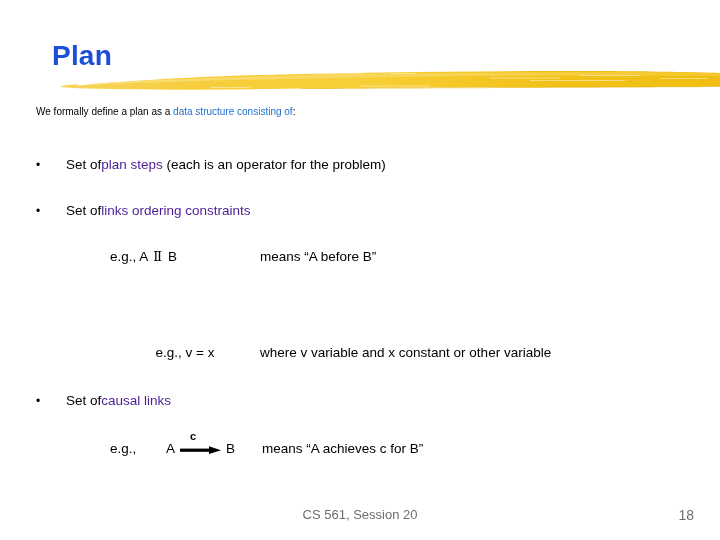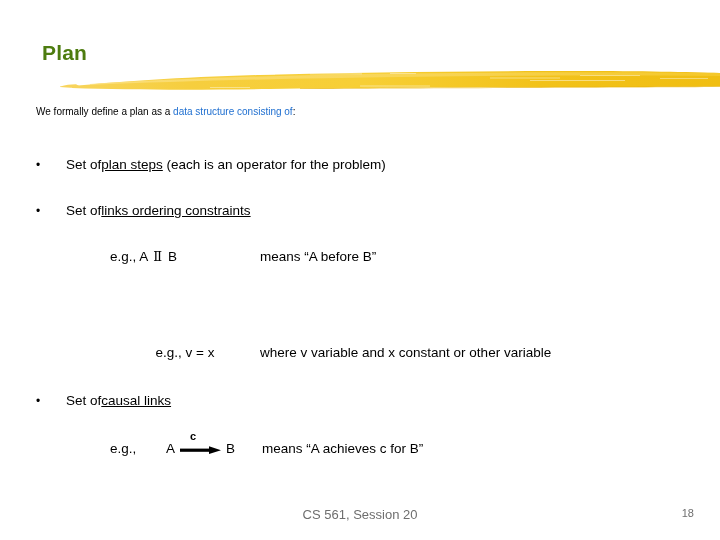--- a/index.html
+++ b/index.html
@@ -18,26 +18,26 @@
 
   .slide {
     position: absolute;
     inset: 0;
     background: #ffffff;
   }
 
   
   .title {
     position: absolute;
-    left: 42px;
+    left: 52px;
     top: 41px;
-    font-size: 21px;
+    font-size: 28px;
     font-weight: bold;
     letter-spacing: 0.2px;
-    color: #4d7c0f;
+    color: #1d4ed8;
     line-height: 1.1;
   }
 
   
   .brush {
     position: absolute;
     left: 60px;
     top: 66px;
     width: 660px;
     height: 30px;
@@ -78,21 +78,21 @@
   }
   .example-row .eg {
     display: inline-block;
     min-width: 150px;
   }
   .example-row .meaning {
     display: inline-block;
   }
 
   .hl-blue { color: #1f6fd0; }
-  .hl-gold { color: #000000; text-decoration: underline; }
+  .hl-gold { color: #4c1d95; }
 
   .prec-sym {
     font-family: "DejaVu Serif", serif;
     font-size: 13px;
     padding: 0 2px;
   }
 
   
   .link-graph {
     display: inline-block;
@@ -136,21 +136,21 @@
     right: 0;
     top: 507px;
     text-align: center;
     font-size: 13px;
     color: #6e6e6e;
   }
   .footer-page {
     position: absolute;
     right: 26px;
     top: 507px;
-    font-size: 11px;
+    font-size: 14px;
     color: #6e6e6e;
   }
 </style>
 </head>
 <body>
 
 <div class="slide">
 
   <div class="title">Plan</div>
 

